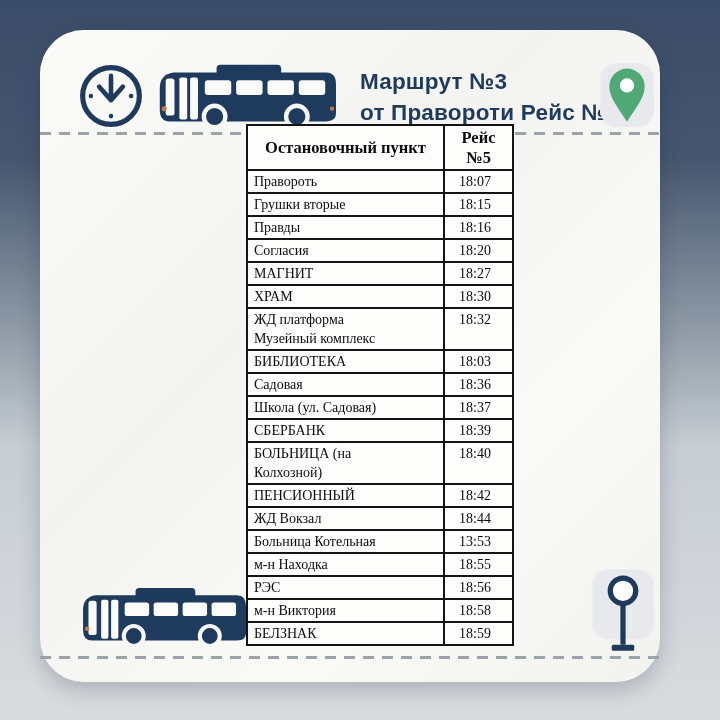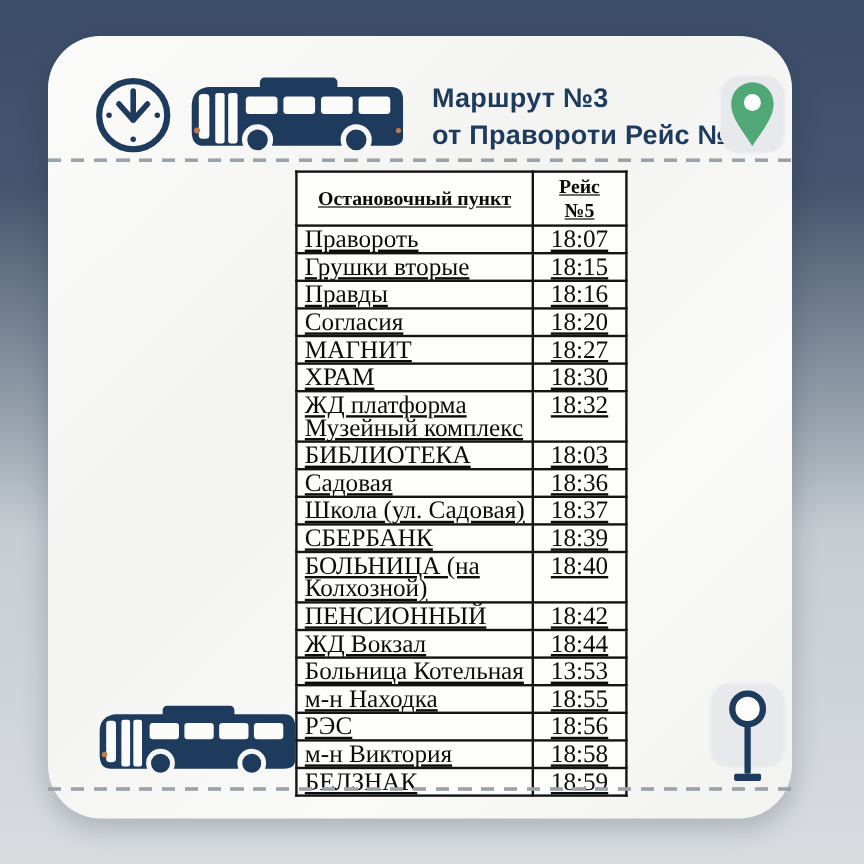--- a/index.html
+++ b/index.html
@@ -27,28 +27,28 @@
   .title{position:absolute;left:320px;top:36px;width:250px;color:var(--navy);
     font-size:22.5px;font-weight:bold;line-height:31px;white-space:pre;letter-spacing:.2px;}
 
   .icon-tile{position:absolute;border-radius:16px;background:var(--sign-bg);
     box-shadow:inset 0 1px 2px rgba(255,255,255,.8),0 1px 2px rgba(0,0,0,.06);}
   .pin-tile{left:560px;top:32px;width:54px;height:64px;}
   .pin-tile svg{position:absolute;left:4px;top:3px;overflow:visible;}
   .sign-tile{left:552px;top:538px;width:62px;height:70px;}
   .sign-tile svg{position:absolute;left:7px;top:4px;overflow:visible;}
 
-  table.schedule{position:absolute;left:206px;top:112px;border-collapse:collapse;
-    font-family:"Liberation Serif",serif;color:#0c0c0c;background:#fdfdfc;text-decoration:underline;}
+  table.schedule{position:absolute;left:206px;top:94px;border-collapse:collapse;
+    font-family:"Liberation Serif",serif;color:#0c0c0c;background:#fdfdfc;}
   .schedule th,.schedule td{border:2px solid var(--table-border);}
   .schedule th{font-size:16.5px;font-weight:bold;line-height:19.5px;padding:2px 4px;
     text-align:center;white-space:pre-line;}
   .schedule th.stop-h{width:197px;}
   .schedule th.time-h{width:69px;text-align:center;}
-  .schedule td{font-size:21px;line-height:19px;vertical-align:top;}
+  .schedule td{font-size:14px;line-height:19px;vertical-align:top;}
   .schedule td.stop{padding:1px 2px 1px 6px;text-align:left;white-space:pre-line;}
   .schedule td.time{padding:1px 14px;text-align:left;}
 </style>
 </head>
 <body>
 
 <div class="stage">
   <div class="card">
 
     <div class="clock-wrap">

